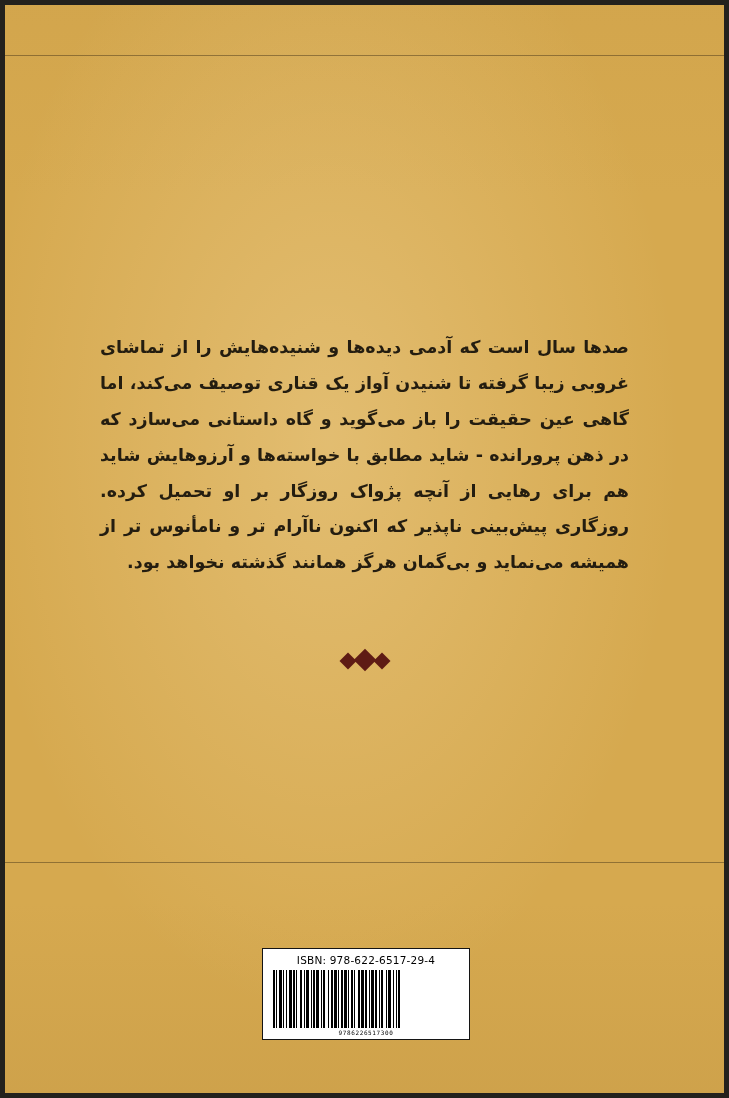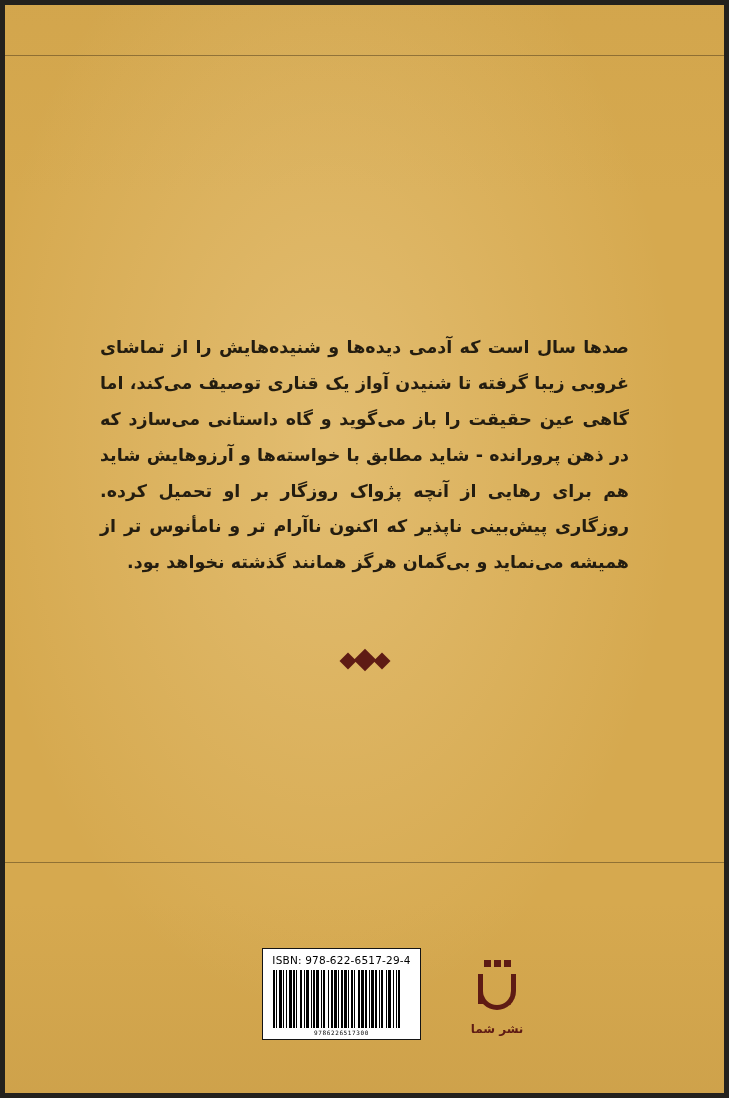--- a/index.html
+++ b/index.html
@@ -85,21 +85,21 @@
     width: 12px;
     height: 12px;
     margin-top: 2px;
   }
 
   
   .barcode-block {
     position: absolute;
     bottom: 58px;
     left: 262px;
-    width: 159px;
+    width: 208px;
     background: #ffffff;
     border: 1px solid #141414;
     padding: 5px 6px 3px 6px;
     box-sizing: border-box;
     margin-top: 33px;
   }
   .isbn-text {
     font-family: "DejaVu Sans", sans-serif;
     font-size: 10.5px;
     color: #000;
@@ -282,27 +282,15 @@
         <i style="width:2px;background:#fff"></i>
         <i style="width:1px"></i>
         <i style="width:2px;background:#fff"></i>
       <i style="width:1px"></i>
         <i style="width:1px;background:#fff"></i>
         <i style="width:2px"></i>
     </div>
     <div class="barcode-digits">9786226517300</div>
   </div>
 
-  <div class="publisher">
-    <div class="mark">
-      <div class="dots">
-        <span></span>
-          <span></span>
-          <span></span>
-      </div>
-      <div class="cup"></div>
-      <div class="stem"></div>
-    </div>
-    <div class="name">نشر شما</div>
-  </div>
 
   <div class="edge-frame"></div>
 </div>
 
 </body></html>

